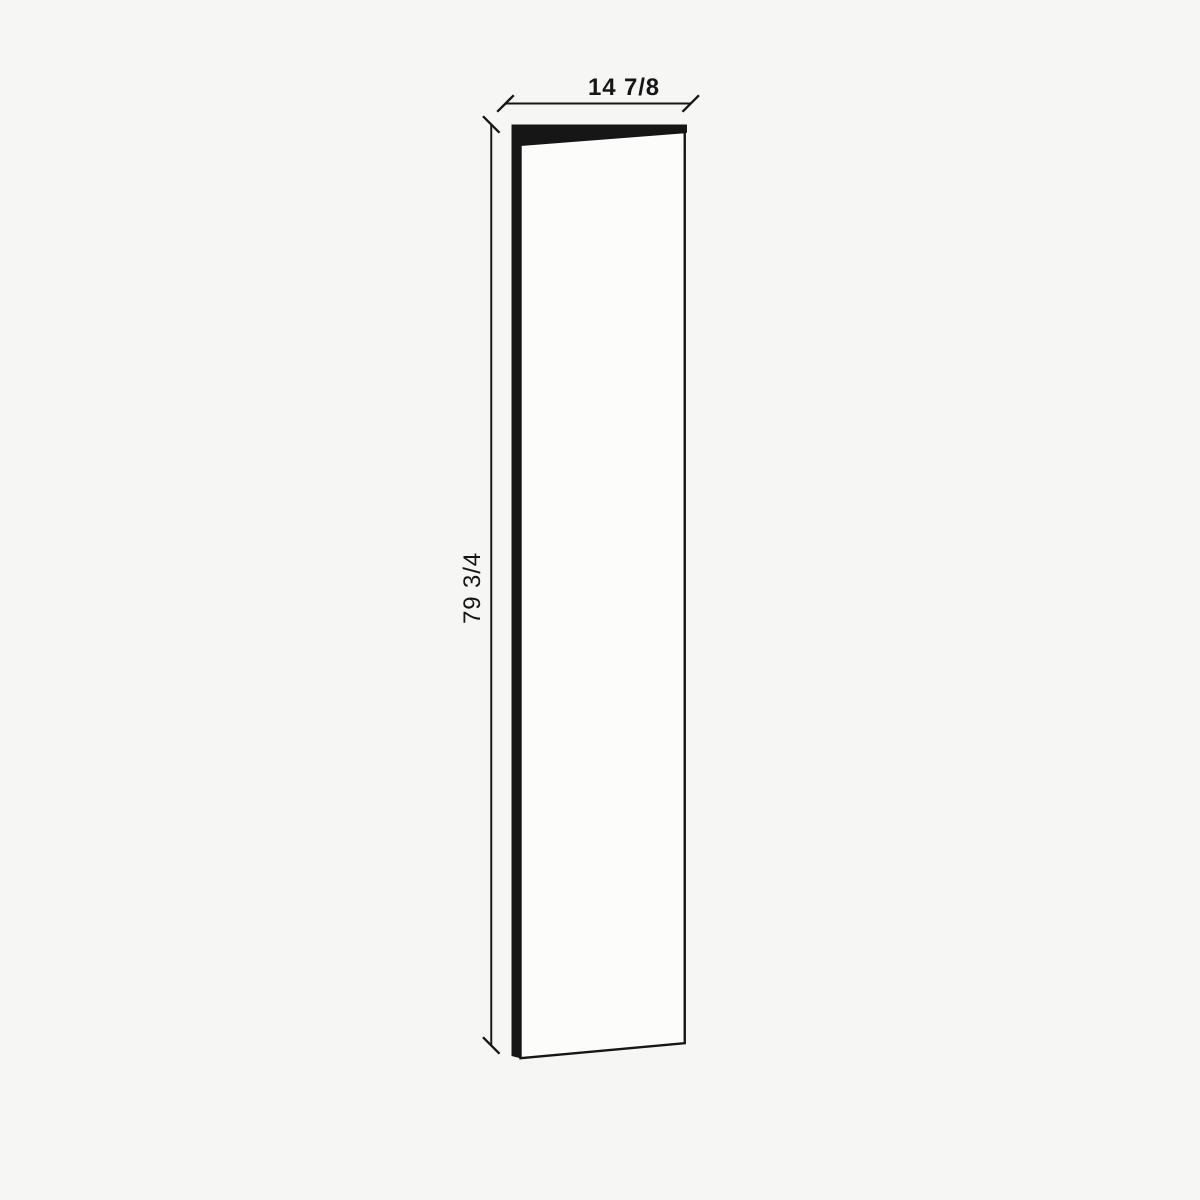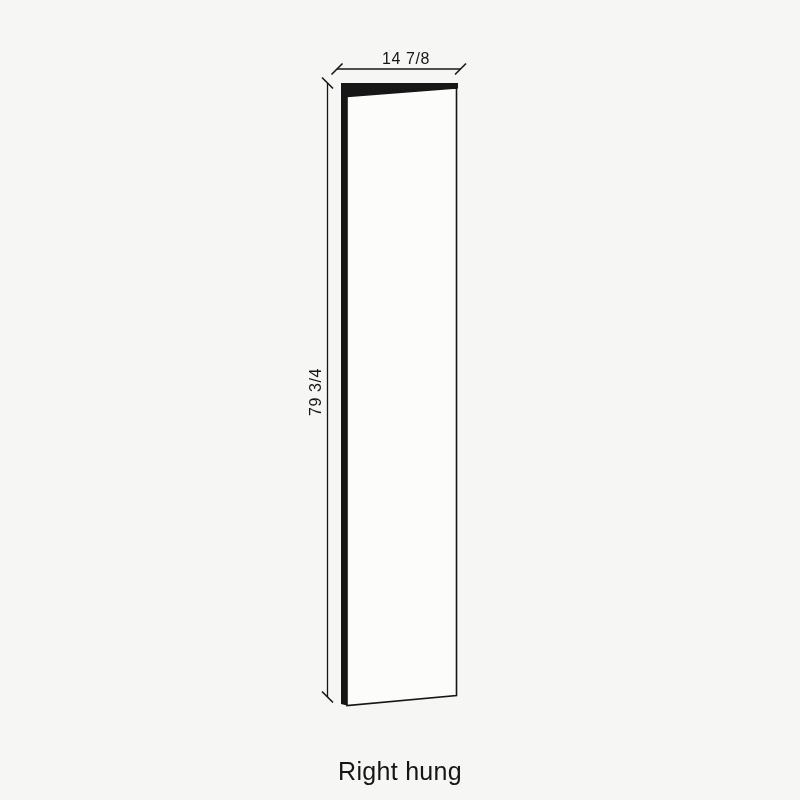--- a/index.html
+++ b/index.html
@@ -33,21 +33,21 @@
   .dim-label {
     position: absolute;
     color: var(--text);
     font-size: 16px;
     letter-spacing: 0.6px;
     text-align: center;
     white-space: nowrap;
     line-height: 20px;
   }
   .dim-label-width {
-    left: 344px; top: 49px; width: 124px;
+    left: 354px; top: 49px; width: 124px; font-weight: bold;
   }
   .dim-label-height {
     left: 266px; top: 382px; width: 100px; height: 20px;
     transform: rotate(-90deg);
     transform-origin: center;
   }
   .caption {
     position: absolute;
     left: 200px; top: 756px; width: 400px;
     text-align: center;
@@ -74,15 +74,14 @@
 
     <line class="dim-line" x1="327.5" y1="83" x2="327.5" y2="697"></line>
     <line class="dim-tick" x1="322" y1="77.5" x2="333" y2="88.5"></line>
     <line class="dim-tick" x1="322" y1="691.5" x2="333" y2="702.5"></line>
   </svg>
 
   <div class="dim-label dim-label-width">14 7/8</div>
 
   <div class="dim-label dim-label-height">79 3/4</div>
 
-  <div class="caption">Right hung</div>
 
 </div>
 
 </body></html>

